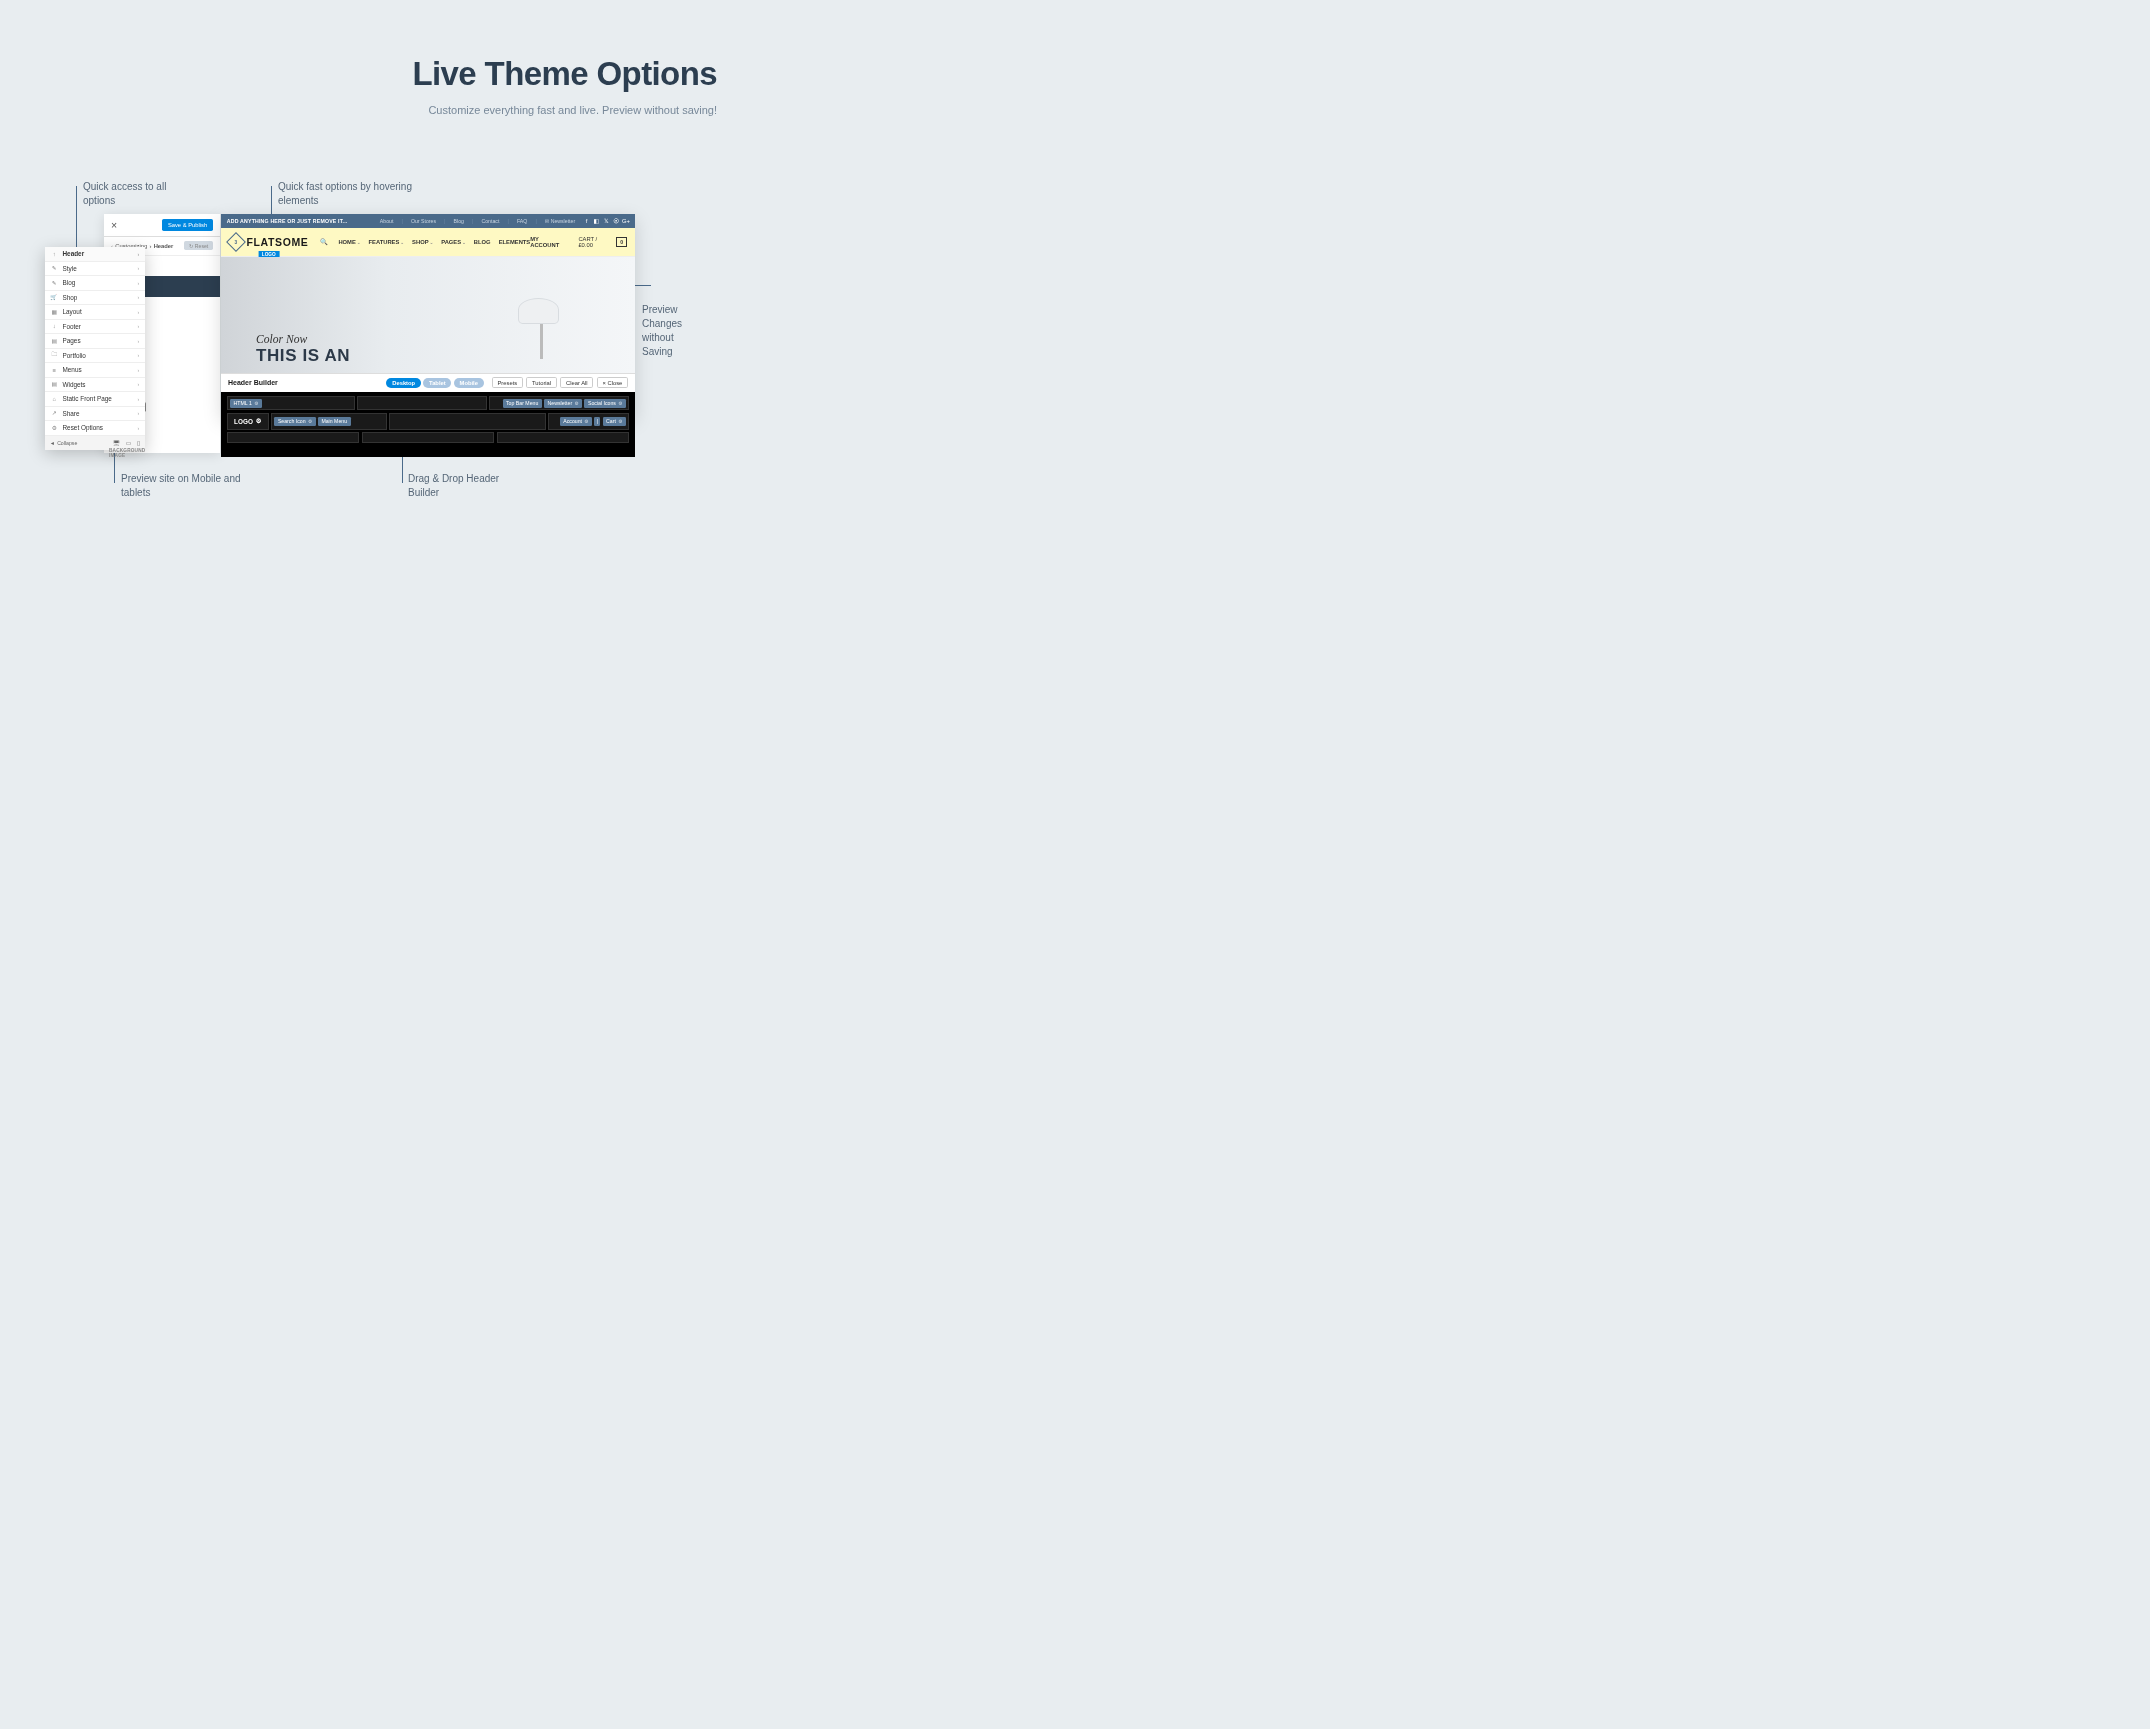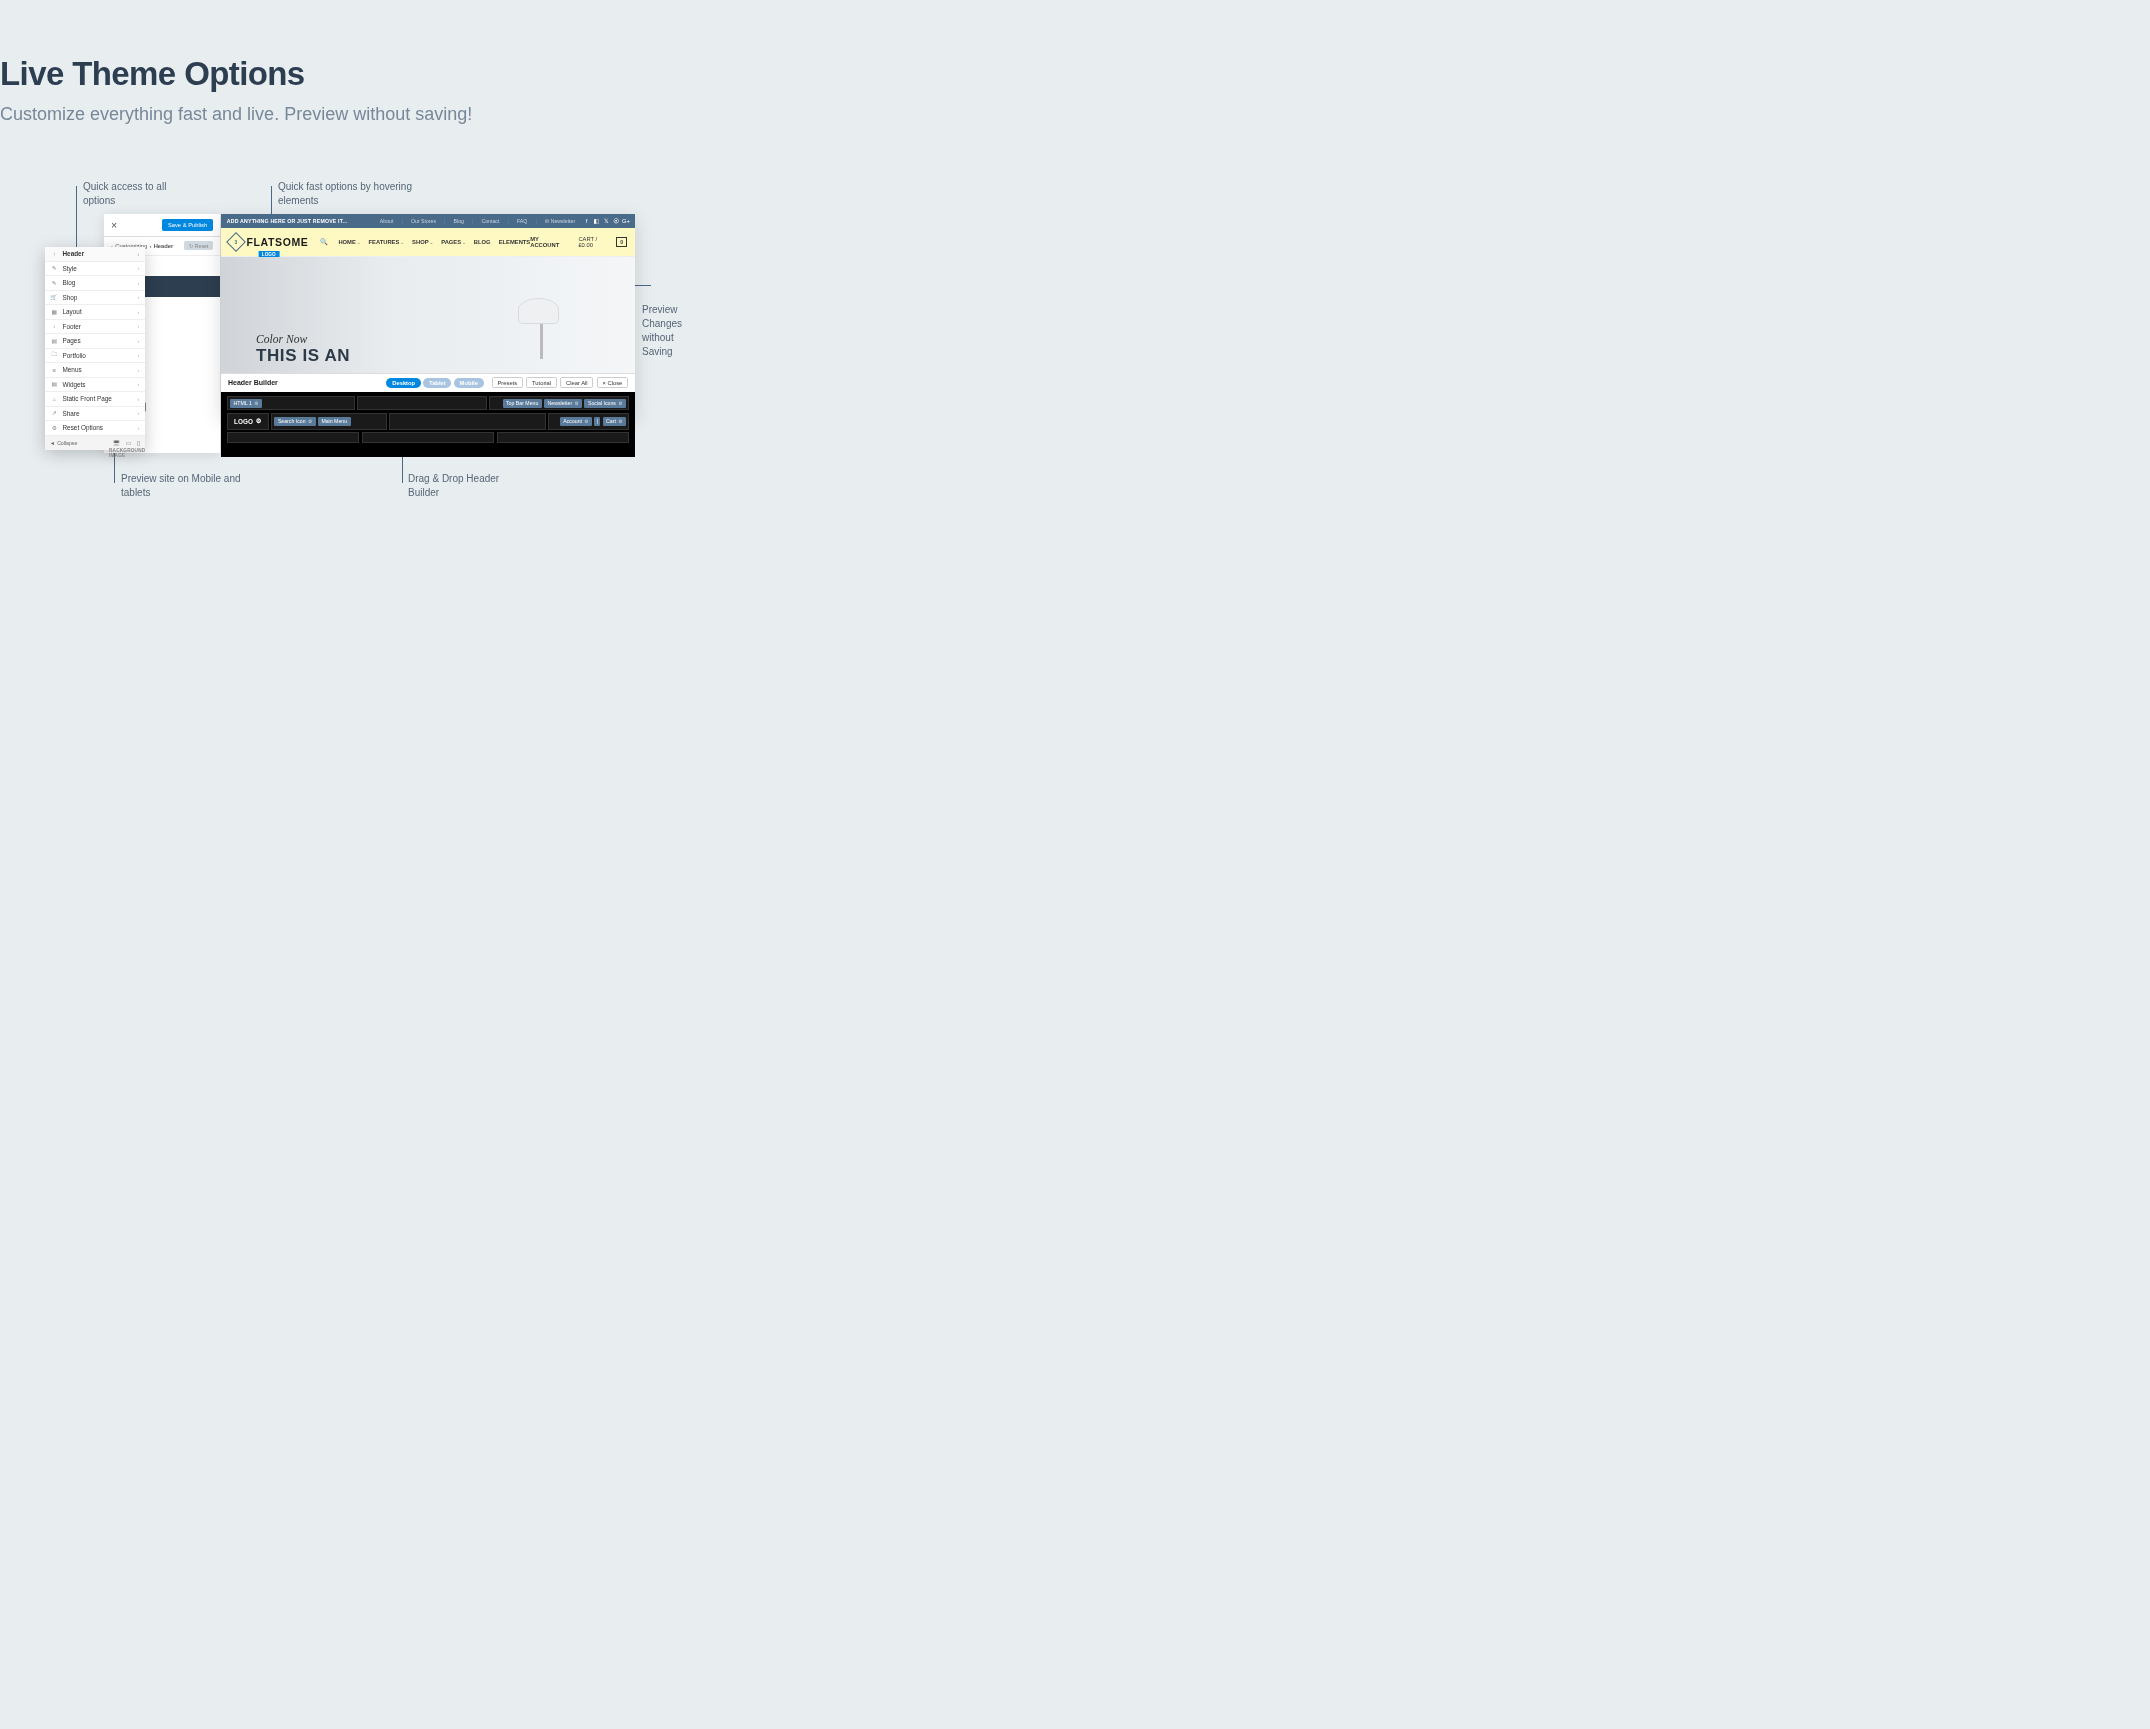--- a/index.html
+++ b/index.html
@@ -1,20 +1,20 @@
 <!DOCTYPE html>
 <html style="font-size:9.3px"><head>
 <meta charset="utf-8">
 <style>
 * { margin: 0; padding: 0; box-sizing: border-box; }
 body { font-family: -apple-system, BlinkMacSystemFont, "Segoe UI", sans-serif; background: #e8edf0; width: 717px; height: 577px; position: relative; overflow: hidden; }
 
-.hero { text-align: left; padding-top: 55px; }
+.hero { text-align: right; padding-top: 55px; }
 .hero h1 { font-size: 33px; font-weight: 700; color: #2c3e50; letter-spacing: -0.6px; }
-.hero p { font-size: 18px; color: #778899; margin-top: 10.5px; font-weight: 400; }
+.hero p { font-size: 11px; color: #778899; margin-top: 10.5px; font-weight: 400; }
 
 .annotation { position: absolute; font-size: 10px; color: #556677; line-height: 1.4; }
 .ann-line { position: absolute; background: #4a6a8a; }
 
 
 .preview-window { position: absolute; left: 221px; top: 214px; width: 414px; height: 204px; background: #fef9c3; box-shadow: 0 4.7px 17.5px rgba(0,0,0,0.15); }
 
 .topbar { background: #4a6a8a; color: #fff; height: 14px; display: flex; align-items: center; padding: 0 5.8px; font-size: 5.2px; }
 .topbar-left { flex: 1; font-weight: 600; letter-spacing: 0.2px; }
 .topbar-right { display: flex; gap: 5.8px; align-items: center; }

